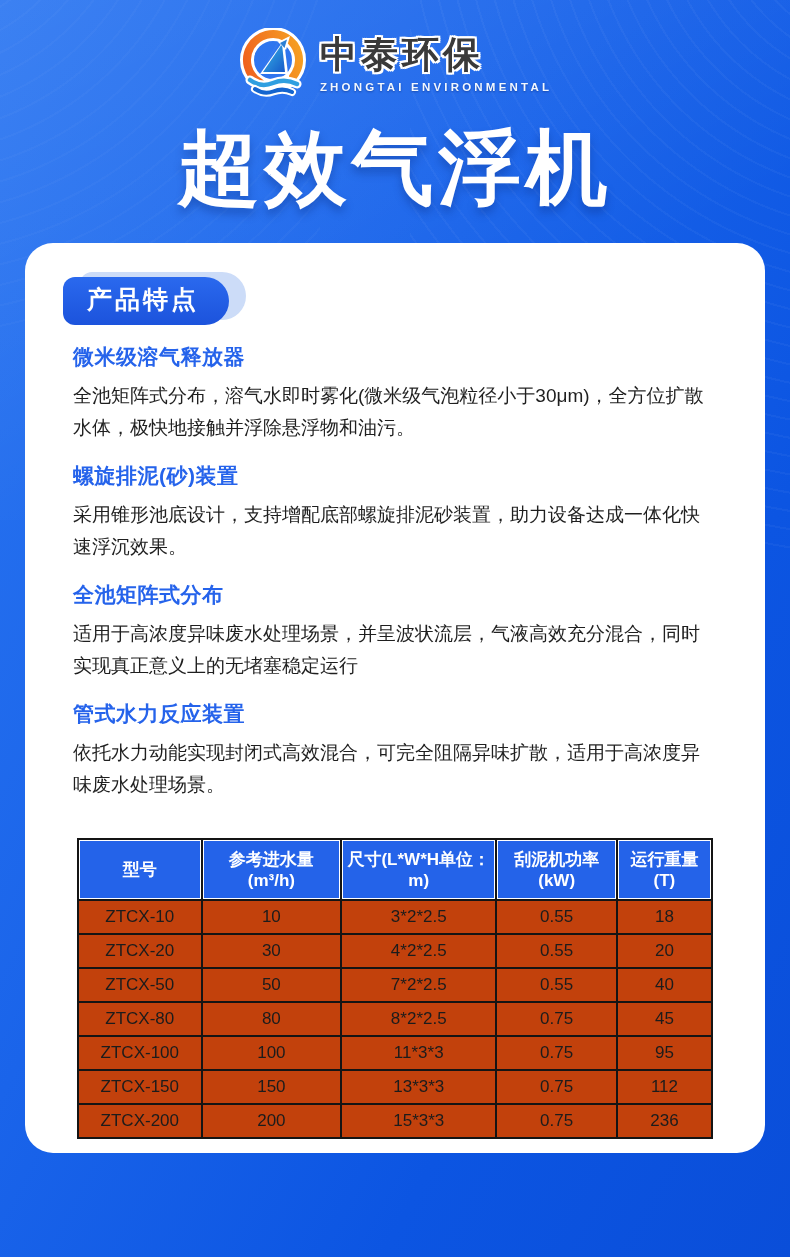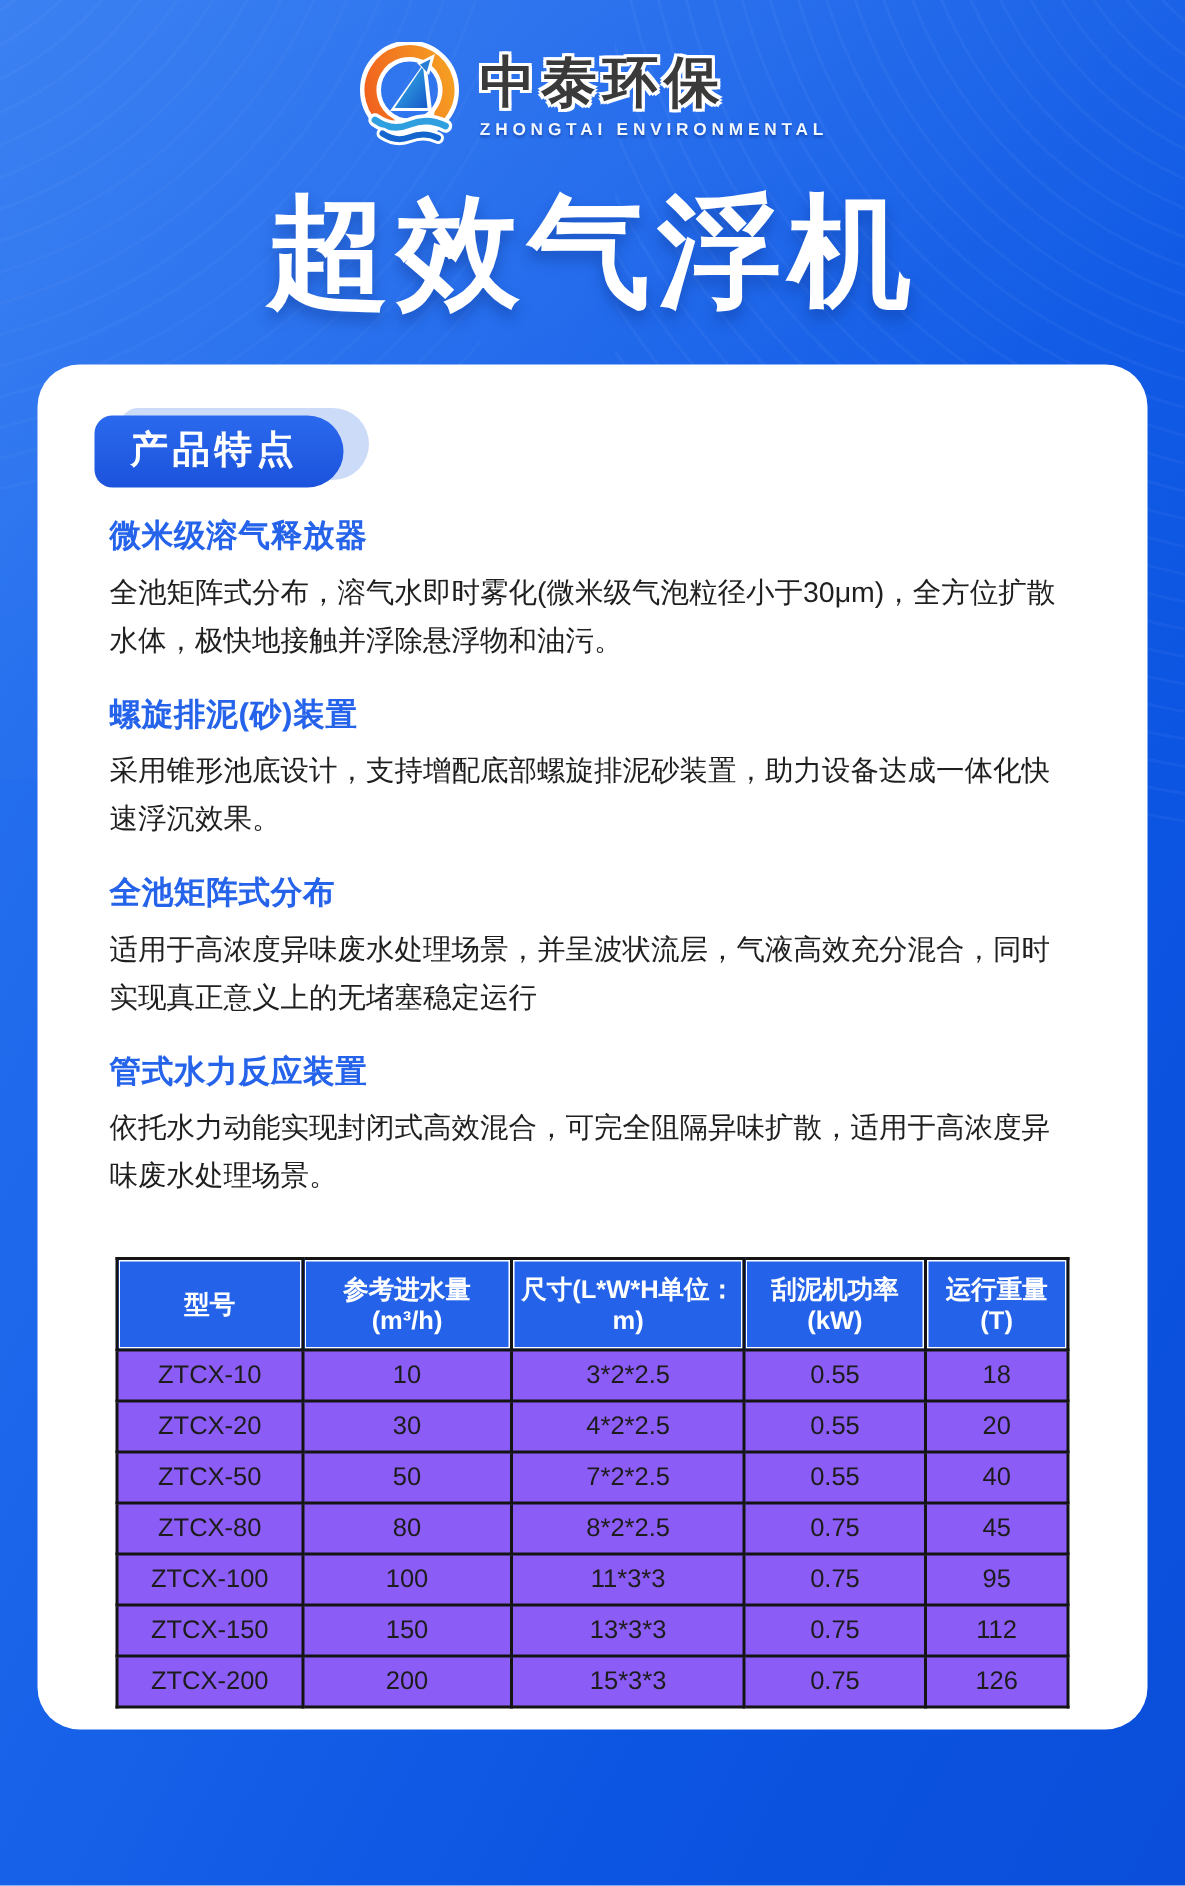--- a/index.html
+++ b/index.html
@@ -69,21 +69,21 @@
   
   .spec-table {
     width:calc(100% - 28px); margin:37px auto 0;
     border-collapse:collapse; text-align:center; table-layout:fixed;
   }
   .spec-table th {
     background:#2463e9; color:#ffffff; font-size:17px; font-weight:700;
     padding:8px 2px; border:2px solid #141414; box-shadow:inset 0 0 0 1px #ffffff;
   }
   .spec-table td {
-    font-size:17px; color:#1c1c1c; padding:6px 2px; border:2px solid #141414; background:#8b5cf6;
+    font-size:17px; color:#1c1c1c; padding:6px 2px; border:2px solid #141414; background:#c2410c;
   }
   .col-model  { width:19.5%; }
   .col-inflow { width:22%;   }
   .col-size   { width:24.5%; }
   .col-power  { width:19%;   }
   .col-weight { width:15%;   }
 </style>
 </head>
 <body>
 
@@ -207,18 +207,18 @@
           <td>150</td>
           <td>13*3*3</td>
           <td>0.75</td>
           <td>112</td>
         </tr>
         <tr>
           <td>ZTCX-200</td>
           <td>200</td>
           <td>15*3*3</td>
           <td>0.75</td>
-          <td>126</td>
+          <td>236</td>
         </tr>
       </tbody>
     </table>
   </div>
 </main>
 
 </body></html>

